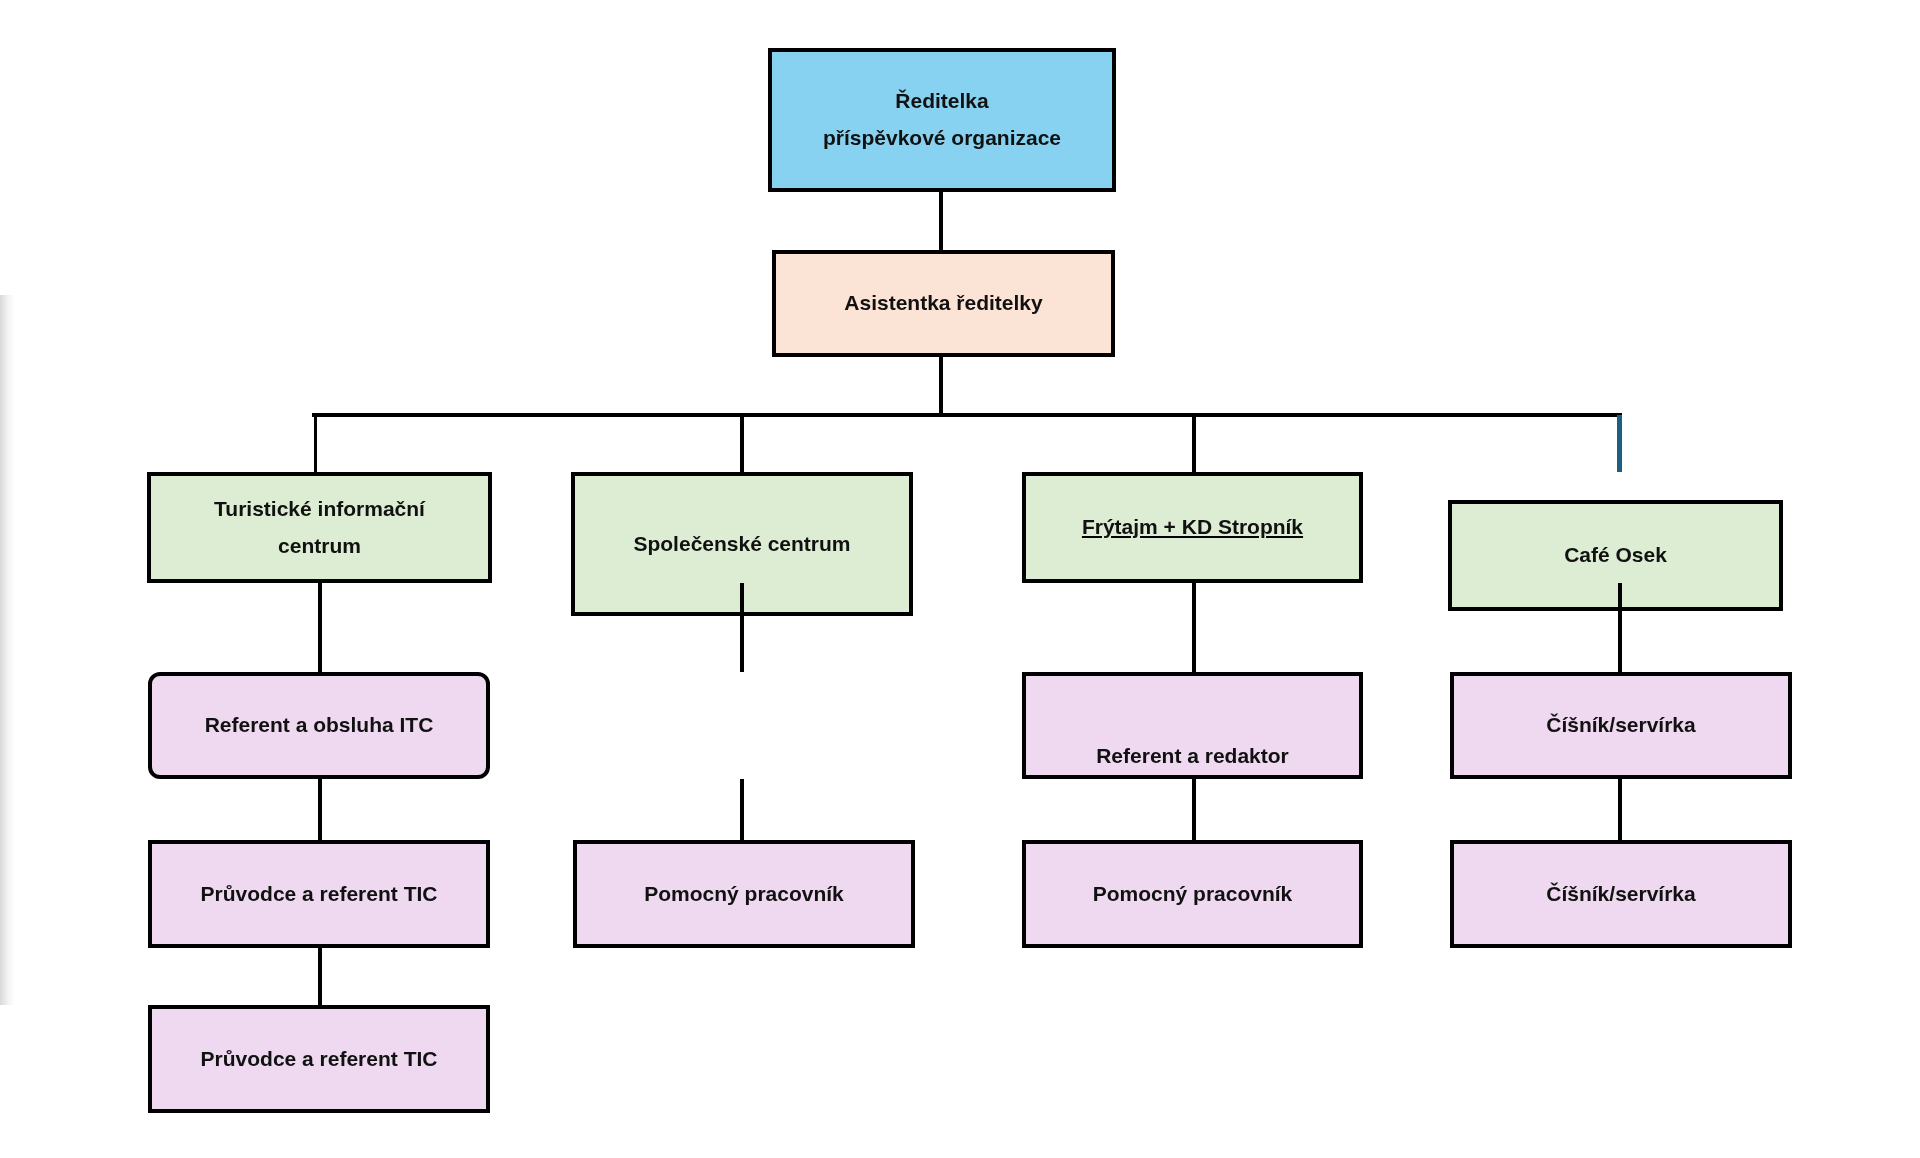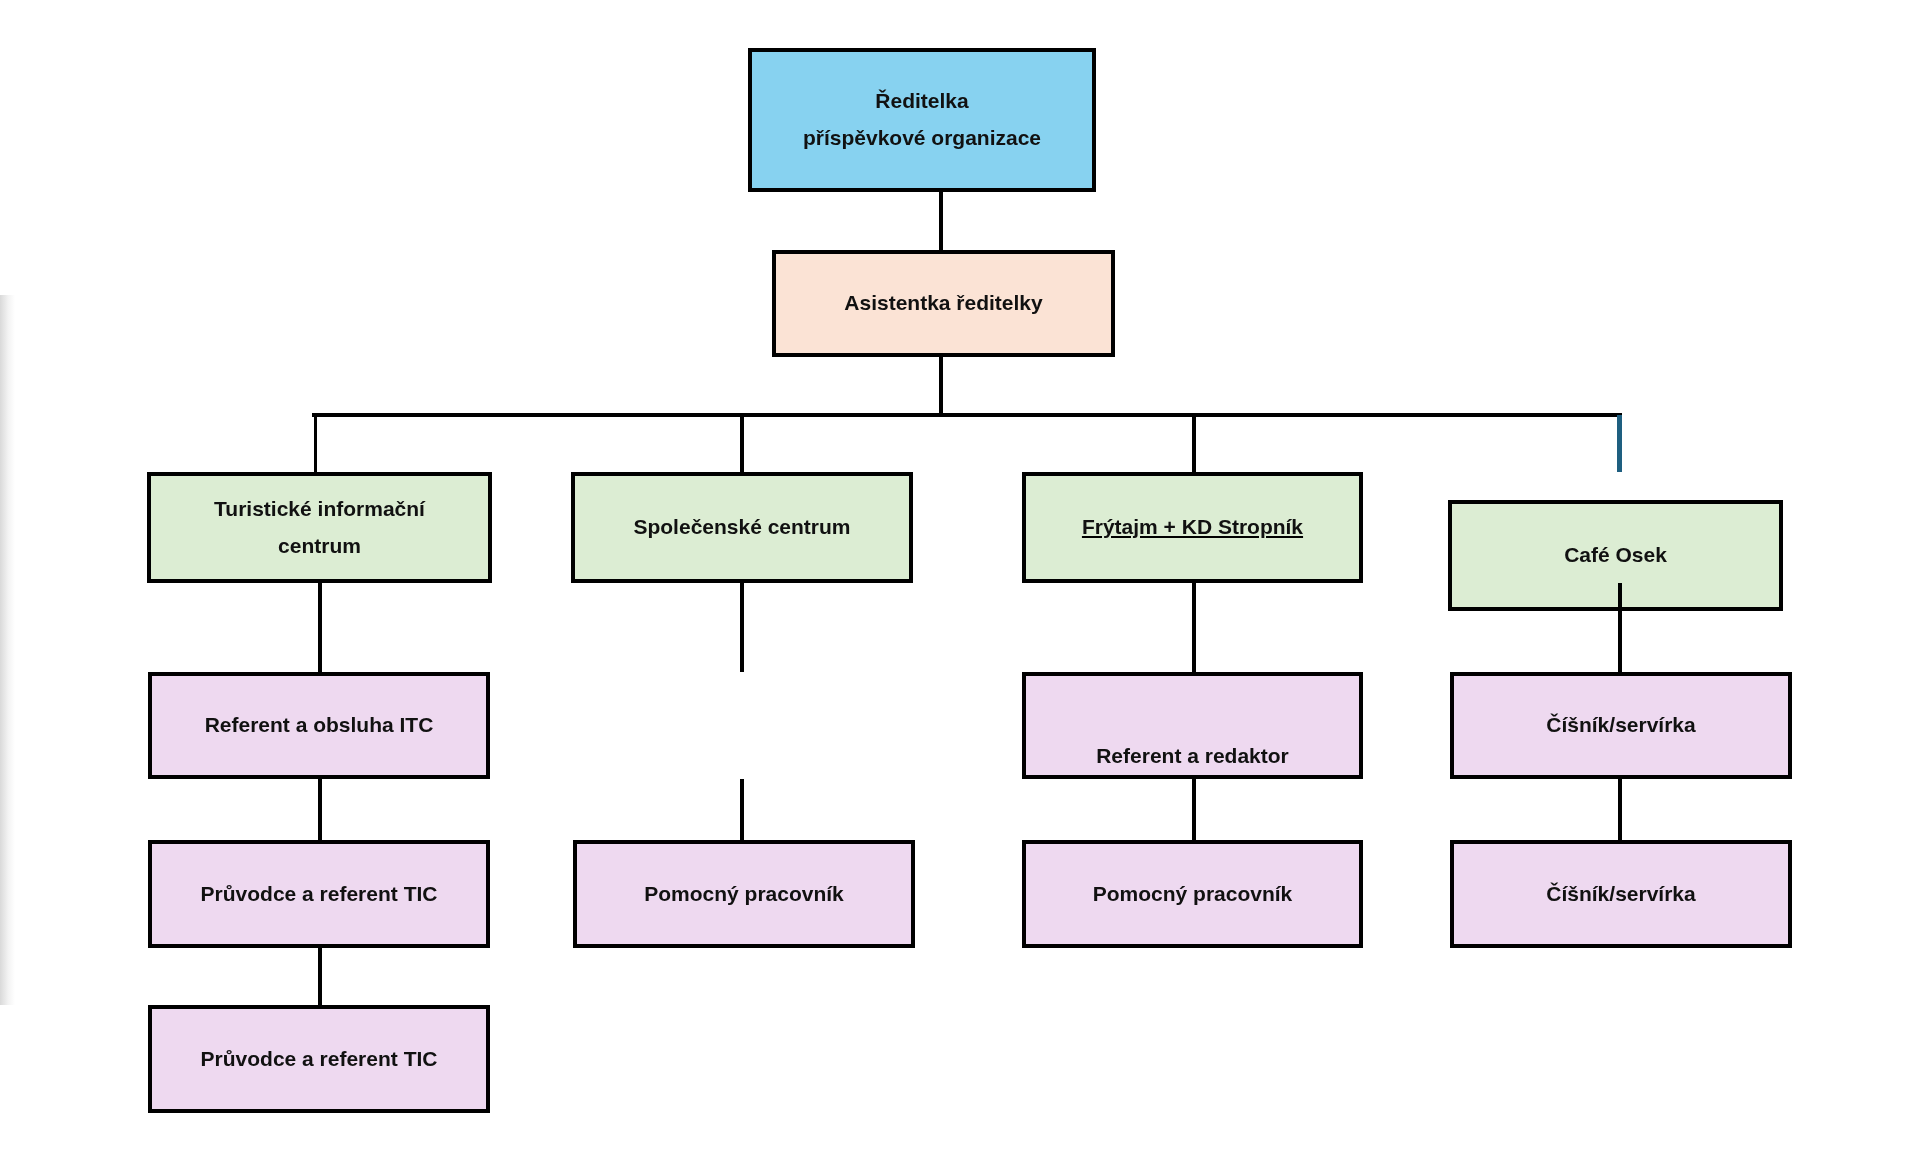--- a/index.html
+++ b/index.html
@@ -53,44 +53,44 @@
     opacity: 0.7;
   }
 </style>
 </head>
 <body>
 
 <div id="canvas">
 
   <div id="edge-shadow"></div>
 
-  <div class="node director" style="left:748px; top:48px; width:348px; height:144px;">
+  <div class="node director" style="left:768px; top:48px; width:348px; height:144px;">
     <span class="label">Ředitelka
 příspěvkové organizace</span>
   </div>
 
   <div class="node assistant" style="left:772px; top:250px; width:343px; height:107px;">
     <span class="label">Asistentka ředitelky</span>
   </div>
 
   <div class="node dept" style="left:147px; top:472px; width:345px; height:111px;">
     <span class="label">Turistické informační
 centrum</span>
   </div>
-  <div class="node dept" style="left:571px; top:472px; width:342px; height:111px;">
+  <div class="node dept" style="left:571px; top:472px; width:342px; height:144px;">
     <span class="label">Společenské centrum</span>
   </div>
   <div class="node dept" style="left:1022px; top:472px; width:341px; height:111px;text-decoration:underline;">
     <span class="label">Frýtajm + KD Stropník</span>
   </div>
   <div class="node dept" style="left:1448px; top:472px; width:335px; height:111px;margin-top:28px;">
     <span class="label">Café Osek</span>
   </div>
 
-  <div class="node staff" style="left:148px; top:672px; width:342px; height:107px;">
+  <div class="node staff" style="left:148px; top:672px; width:342px; height:107px;border-radius:12px;">
     <span class="label">Referent a obsluha ITC</span>
   </div>
   <div class="node staff" style="left:1022px; top:672px; width:341px; height:107px;align-items:flex-end;">
     <span class="label">Referent a redaktor</span>
   </div>
   <div class="node staff" style="left:1450px; top:672px; width:342px; height:107px;">
     <span class="label">Číšník/servírka</span>
   </div>
 
   <div class="node staff" style="left:148px; top:840px; width:342px; height:108px;">

